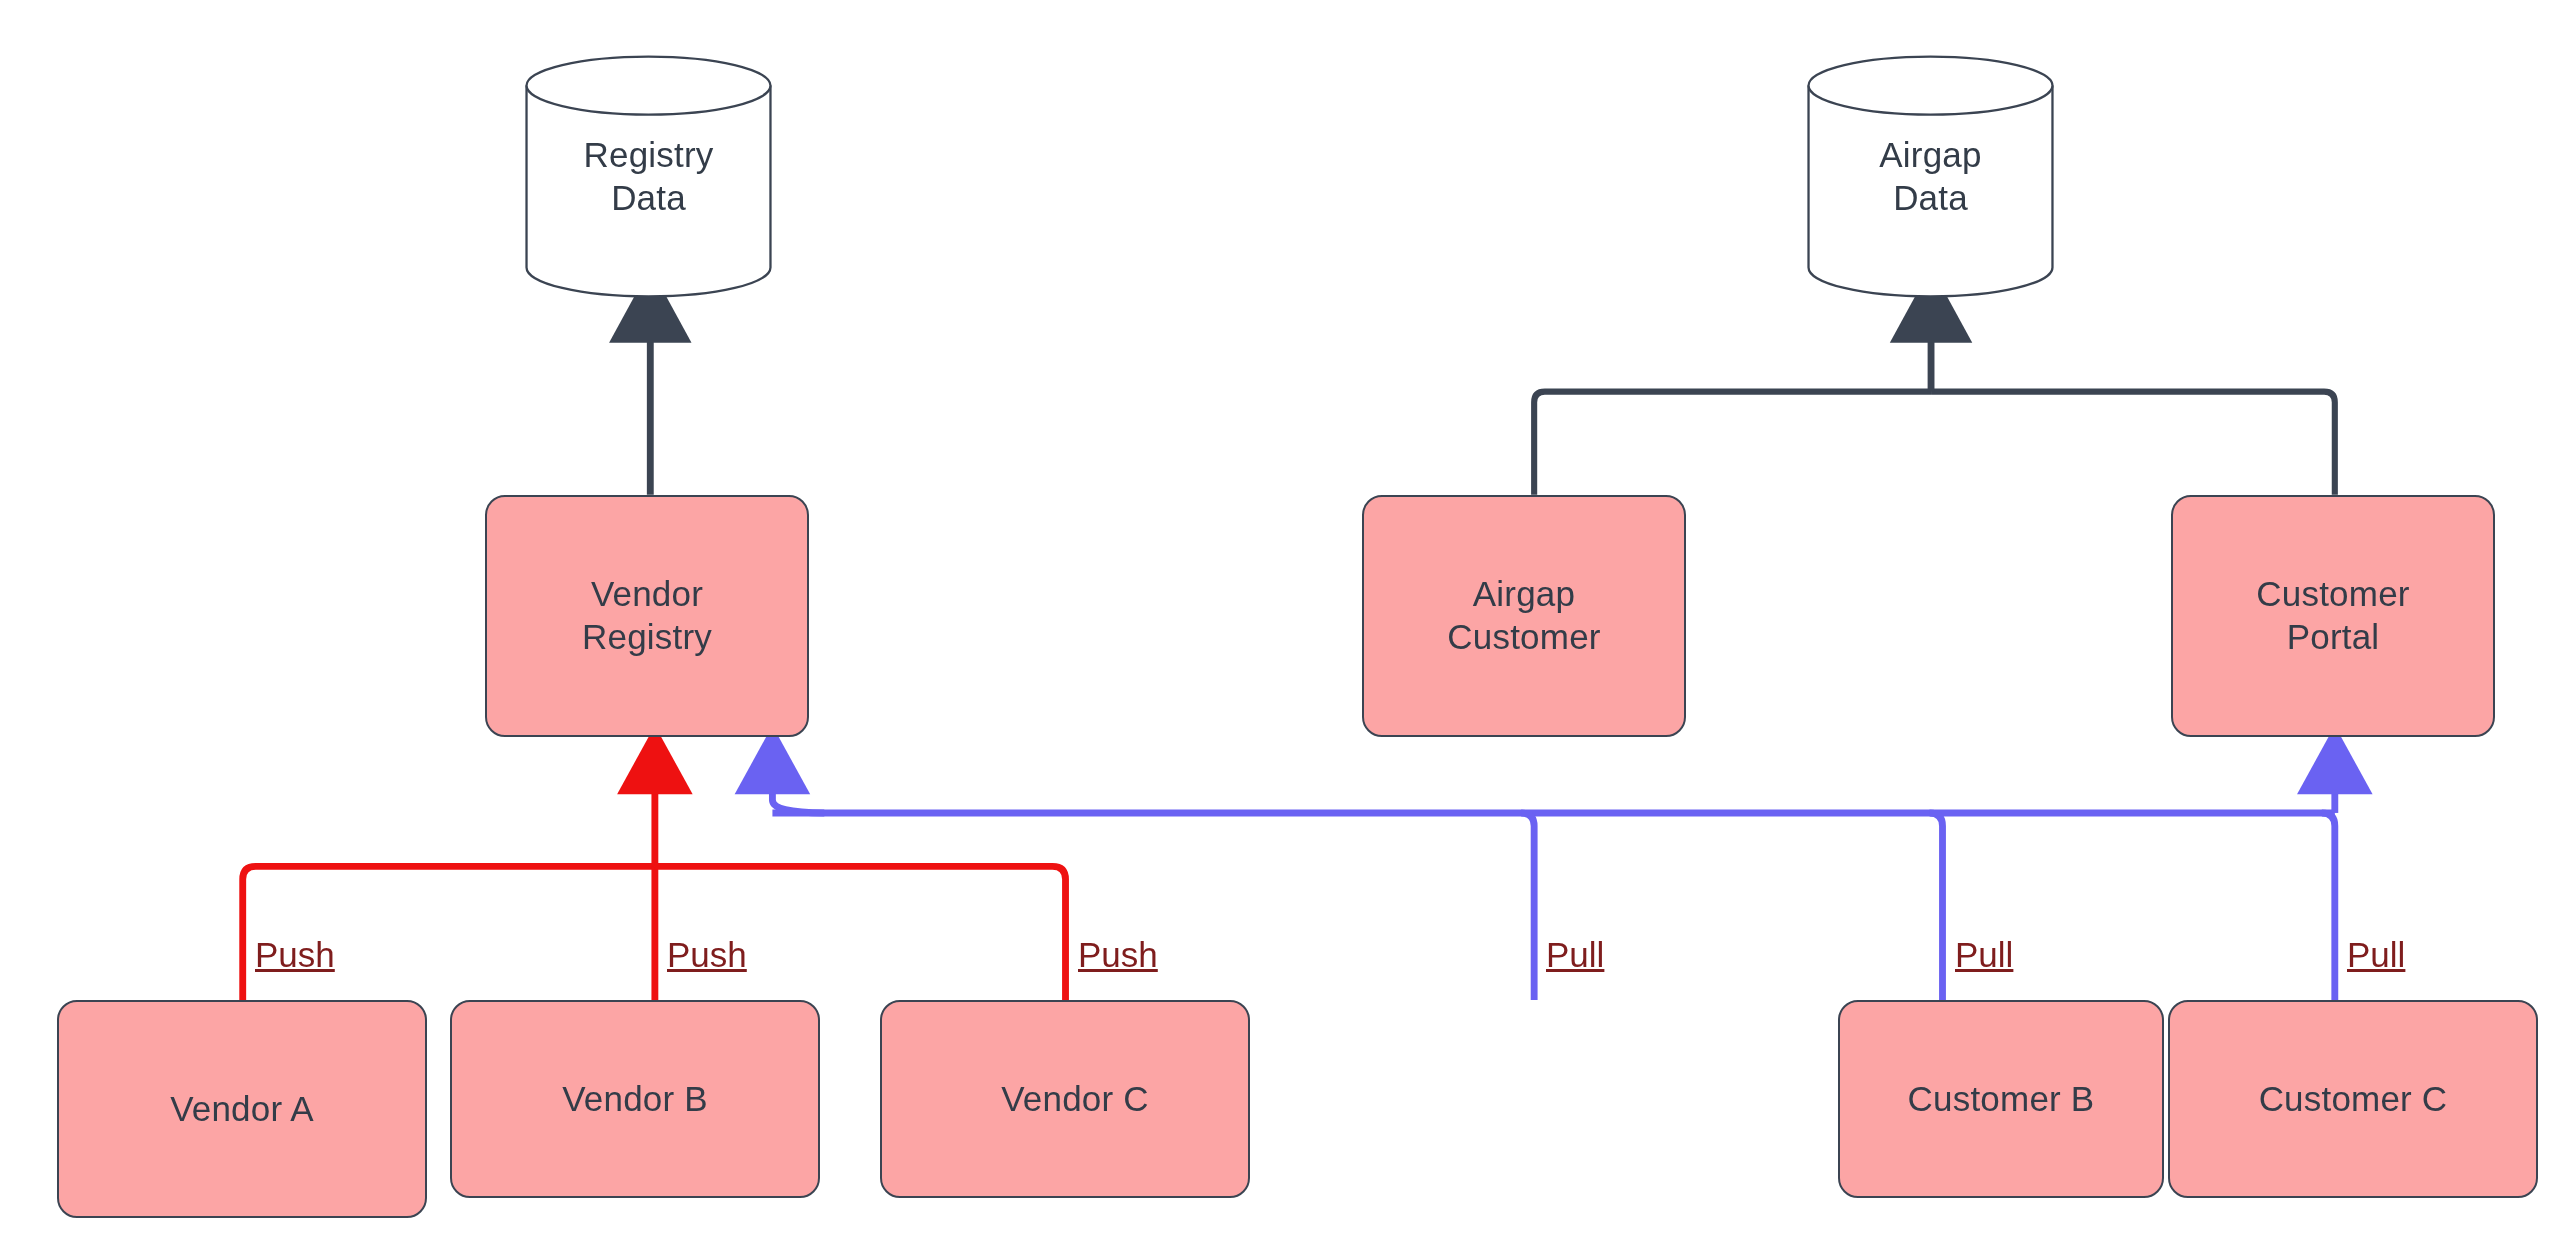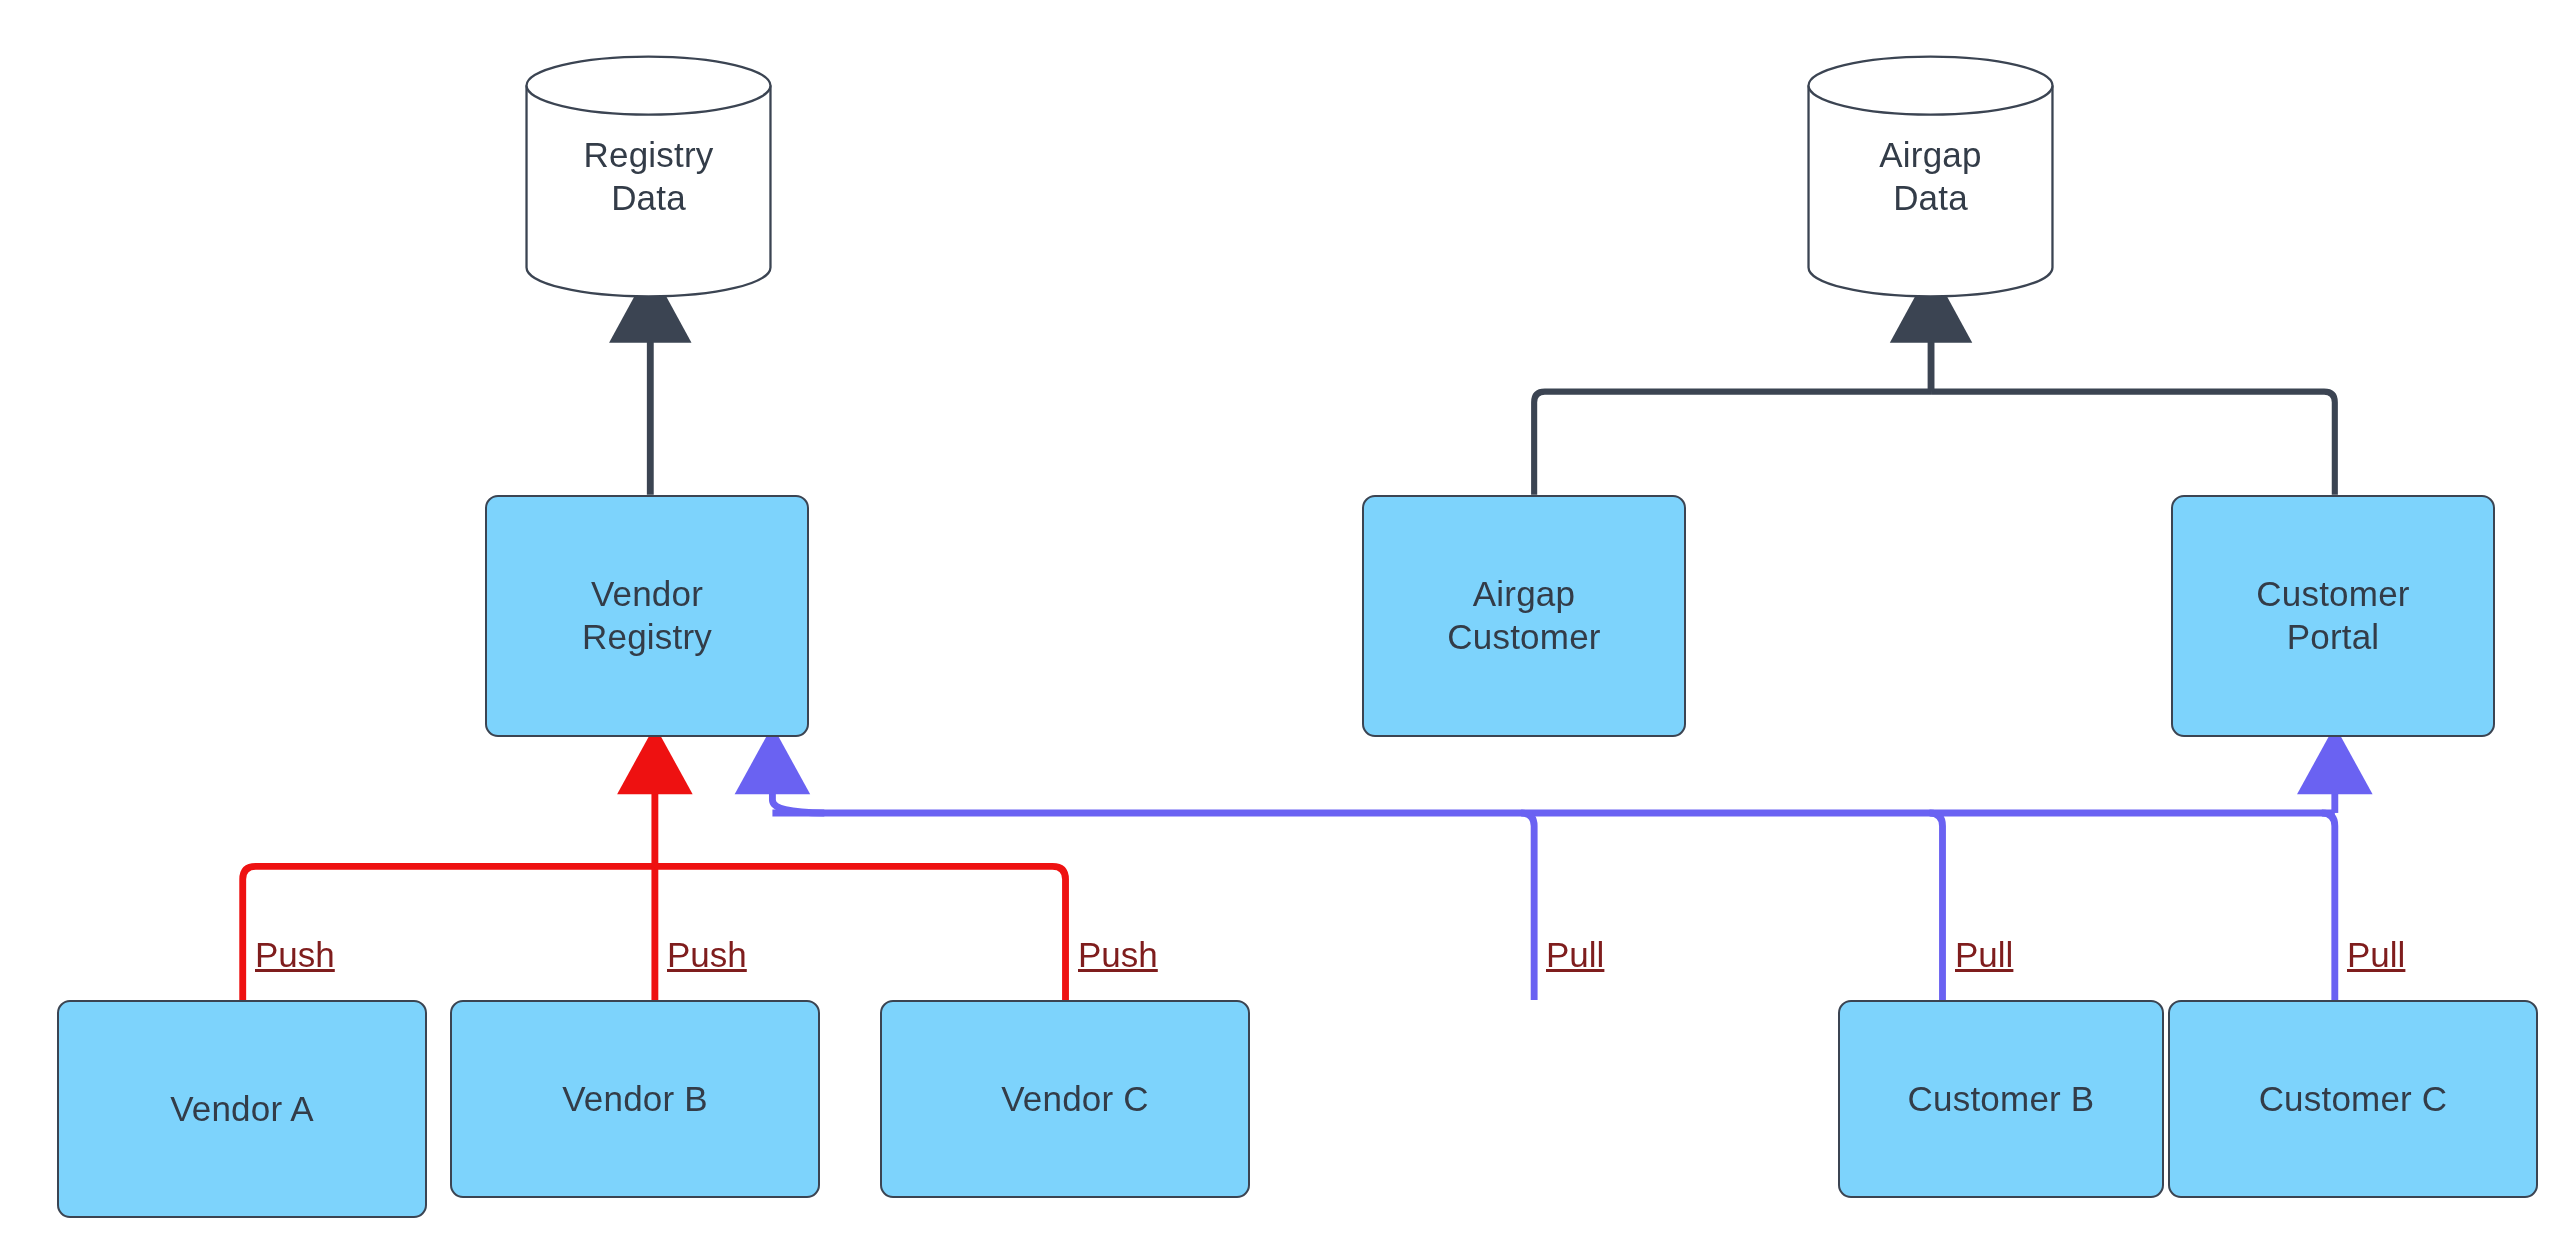--- a/index.html
+++ b/index.html
@@ -33,23 +33,23 @@
     align-items: center;
     justify-content: center;
     color: #333c48;
     font-size: 35px;
     line-height: 1.22;
     text-align: center;
     letter-spacing: 0.2px;
     z-index: 3;
   }
   .box {
-    background: #7dd3fc;
+    background: #fca5a5;
     border: 2.3px solid #3b4452;
-    border-radius: 13px;
+    border-radius: 20px;
   }
   .cyl {
     background: transparent;
     border: none;
   }
   .cyl .cyl-label {
     position: relative;
     z-index: 2;
   }
   .cyl svg {

